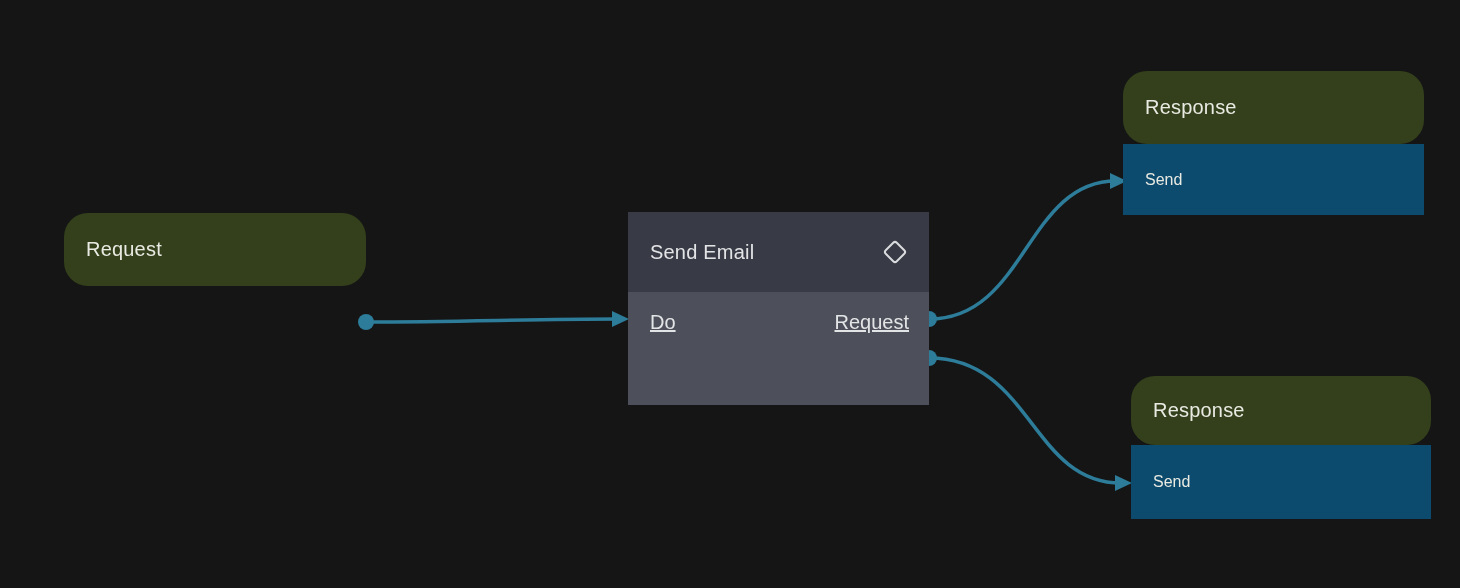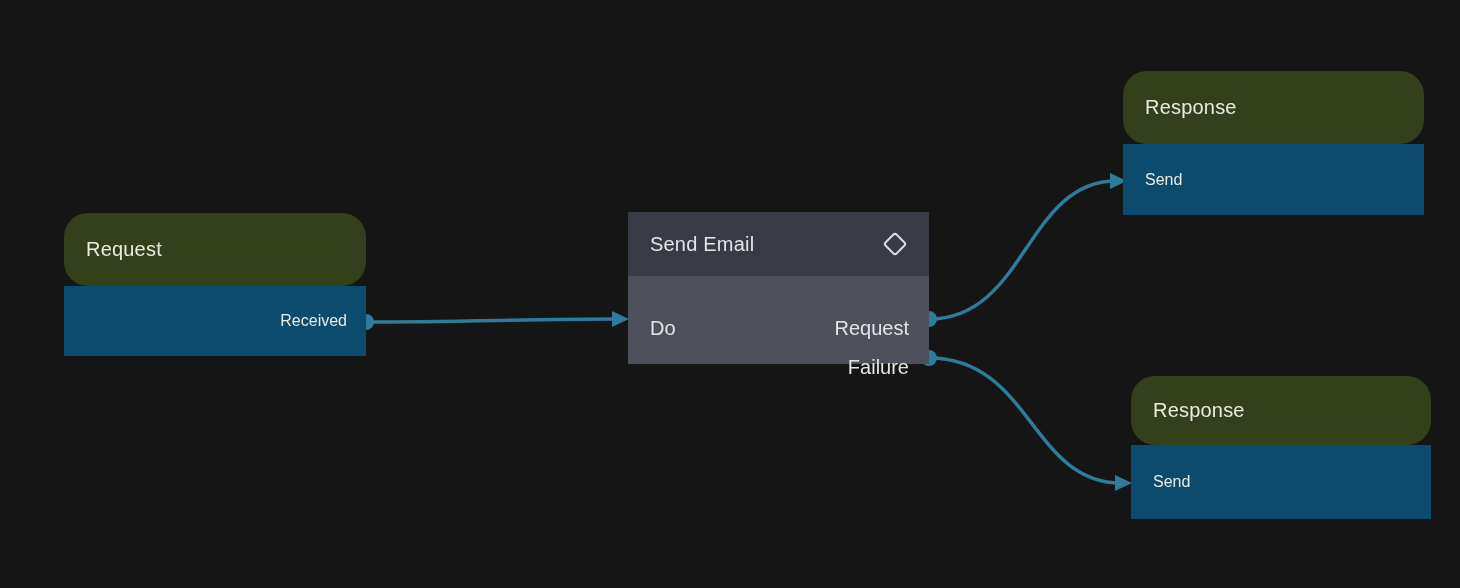--- a/index.html
+++ b/index.html
@@ -45,22 +45,22 @@
   .row-end     { justify-content: flex-end; }
 
   
   .node-request        { left: 64px;  top: 213px; width: 302px; }
   .node-request .node-header { height: 73px; }
   .node-request .node-body   { height: 70px; display: flex; align-items: center;
                                justify-content: flex-end; padding-right: 19px; }
 
   
   .node-send-email        { left: 628px; top: 212px; width: 301px; }
-  .node-send-email .node-header { height: 64px; }
-  .node-send-email .node-body   { height: 88px; padding-top: 33px; }
+  .node-send-email .node-header { height: 80px; }
+  .node-send-email .node-body   { height: 113px; padding-top: 11px; text-decoration: underline; }
   .node-send-email .port-row    { height: 39px; padding: 0 20px 0 22px; }
 
   
   .node-response-success        { left: 1123px; top: 71px; width: 301px; }
   .node-response-success .node-header { height: 73px; }
   .node-response-success .node-body   { height: 71px; display: flex; align-items: center;
                                         padding-left: 22px; }
   .node-response-failure        { left: 1131px; top: 376px; width: 300px; }
   .node-response-failure .node-header { height: 69px; }
   .node-response-failure .node-body   { height: 74px; display: flex; align-items: center;
@@ -85,41 +85,35 @@
 
     <path d="M 929 358 C 1031 358, 1031 483, 1121 483" stroke="#2d7c99" stroke-width="3.5" fill="none"></path>
     <polygon points="1132,483 1115,475 1115,491" fill="#2d7c99"></polygon>
     <circle cx="929" cy="358" r="8" fill="#2d7c99"></circle>
   </svg>
 
   <div class="node olive node-request">
     <div class="node-header">
       <span>Request</span>
     </div>
-    <div class="node-body">
-      <span>Received</span>
-    </div>
   </div>
 
   <div class="node slate node-send-email">
     <div class="node-header">
       <span>Send Email</span>
       <span class="diamond-wrap">
         <svg width="28" height="28" viewBox="0 0 28 28">
           <rect x="6.2" y="6.2" width="15.6" height="15.6" rx="2.5" transform="rotate(45 14 14)" fill="none" stroke="#d9dbde" stroke-width="2"></rect>
         </svg>
       </span>
     </div>
     <div class="node-body">
       <div class="port-row row-between">
         <span>Do</span>
         <span>Request</span>
-      </div>
-      <div class="port-row row-end">
-        <span>Failure</span>
       </div>
     </div>
   </div>
 
   <div class="node olive node-response-success">
     <div class="node-header">
       <span>Response</span>
     </div>
     <div class="node-body">
       <span>Send</span>

